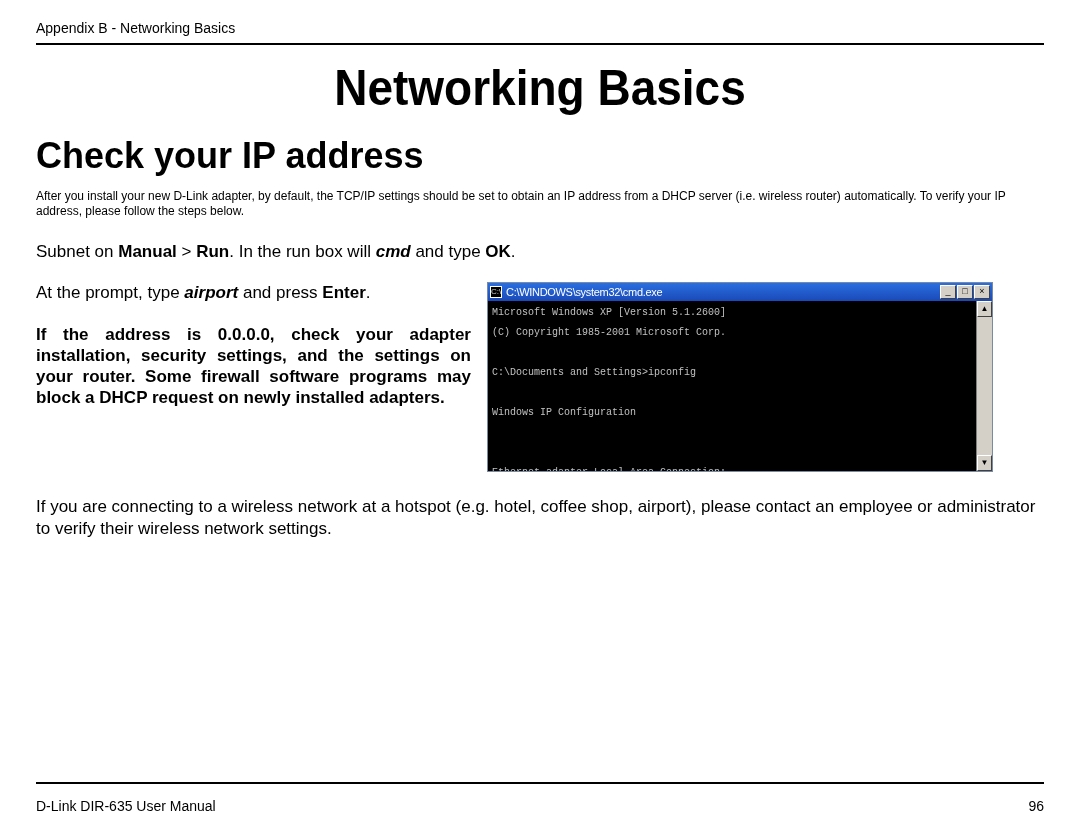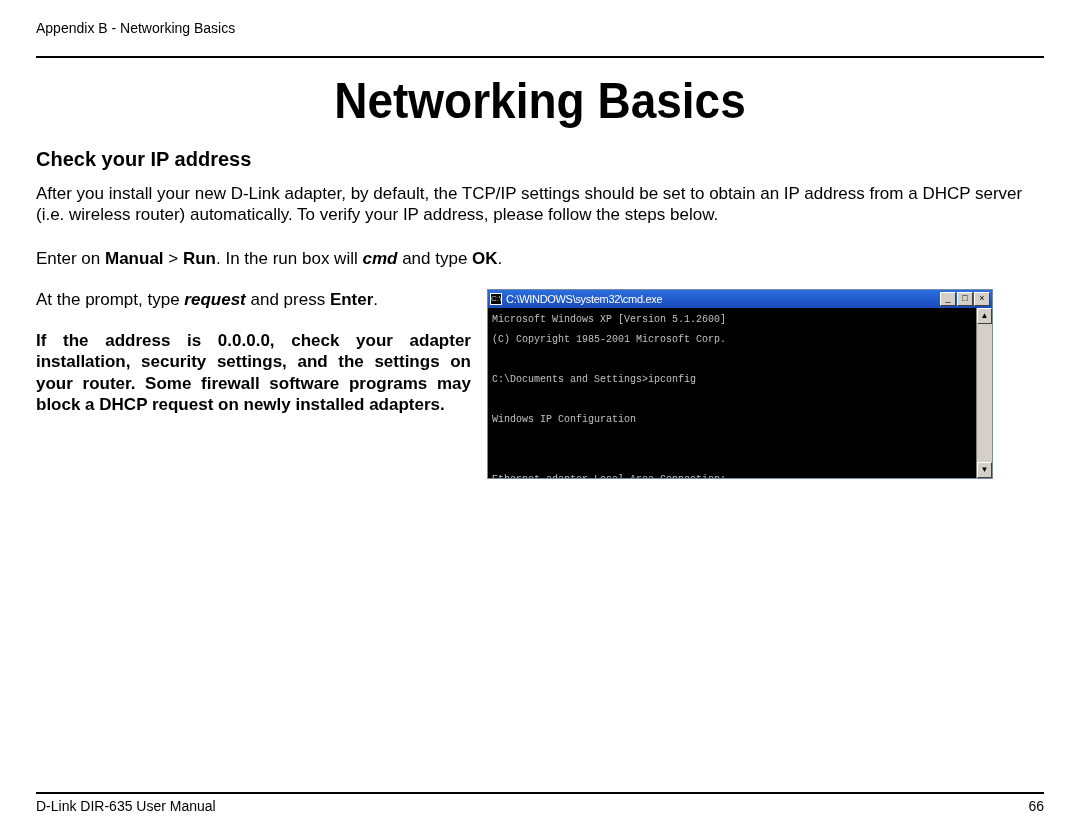--- a/index.html
+++ b/index.html
@@ -9,41 +9,41 @@
     width: 1080px;
     height: 834px;
     position: relative;
     color: #000;
   }
   .page {
     padding: 20px 36px 0 36px;
   }
   .top-line {
     font-size: 14px;
-    padding-bottom: 20px;
+    padding-bottom: 7px;
     border-bottom: 2px solid #000;
   }
   .main-title {
     font-family: "Arial Narrow", Arial, sans-serif;
     font-weight: bold;
     font-size: 50px;
     text-align: center;
     margin-top: 14px;
     margin-bottom: 18px;
     letter-spacing: 0px;
     transform: scaleX(0.92);
   }
   .sub-title {
     font-family: "Arial Narrow", Arial, sans-serif;
     font-weight: bold;
-    font-size: 20px;
+    font-size: 36px;
     margin-bottom: 12px;
   }
   .intro {
-    font-size: 17px;
+    font-size: 12px;
     line-height: 1.25;
     margin-bottom: 22px;
   }
   .step1 {
     font-size: 17px;
     line-height: 1.25;
     margin-bottom: 20px;
   }
   .mid-row {
     display: flex;
@@ -134,46 +134,46 @@
   .outro {
     font-size: 17px;
     line-height: 1.25;
   }
   .footer {
     position: absolute;
     bottom: 20px;
     left: 36px;
     right: 36px;
     border-top: 2px solid #000;
-    padding-top: 4px;
+    padding-top: 14px;
     font-size: 14px;
     display: flex;
     justify-content: space-between;
   }
 </style>
 </head>
 <body>
 
 <div class="page">
   <div class="top-line">Appendix B - Networking Basics</div>
 
   <h1 class="main-title">Networking Basics</h1>
 
   <h2 class="sub-title">Check your IP address</h2>
 
   <p class="intro">After you install your new D-Link adapter, by default, the TCP/IP settings should be set to obtain an IP address from a DHCP server (i.e. wireless router) automatically. To verify your IP address, please follow the steps below.</p>
 
   <p class="step1">
-    <span>Enter on </span><b>Manual</b><span> &gt; </span><b>Run</b><span>. In the run box will </span><b><i>cmd</i></b><span> and type </span><b>OK</b><span>.</span>
+    <span>Subnet on </span><b>Manual</b><span> &gt; </span><b>Run</b><span>. In the run box will </span><b><i>cmd</i></b><span> and type </span><b>OK</b><span>.</span>
   </p>
 
   <div class="mid-row">
     <div class="left-col">
       <p>
-        <span>At the prompt, type </span><b><i>request</i></b><span> and press </span><b>Enter</b><span>.</span>
+        <span>At the prompt, type </span><b><i>airport</i></b><span> and press </span><b>Enter</b><span>.</span>
       </p>
       <p class="justify">If the address is 0.0.0.0, check your adapter installation, security settings, and the settings on your router. Some firewall software programs may block a DHCP request on newly installed adapters.</p>
     </div>
     <div class="right-col">
       <div class="cmd-window">
         <div class="titlebar">
           <div class="cmd-icon">C:\</div>
           <div class="title-text">C:\WINDOWS\system32\cmd.exe</div>
           <div class="win-btns">
             <div class="win-btn">_</div>
@@ -201,18 +201,19 @@
           <div class="scrollbar">
             <div class="sb-btn">▲</div>
             <div class="sb-track"></div>
             <div class="sb-btn">▼</div>
           </div>
         </div>
       </div>
     </div>
   </div>
 
+  <p class="outro">If you are connecting to a wireless network at a hotspot (e.g. hotel, coffee shop, airport), please contact an employee or administrator to verify their wireless network settings.</p>
 </div>
 
 <div class="footer">
   <span>D-Link DIR-635 User Manual</span>
-  <span>66</span>
+  <span>96</span>
 </div>
 
 </body></html>

